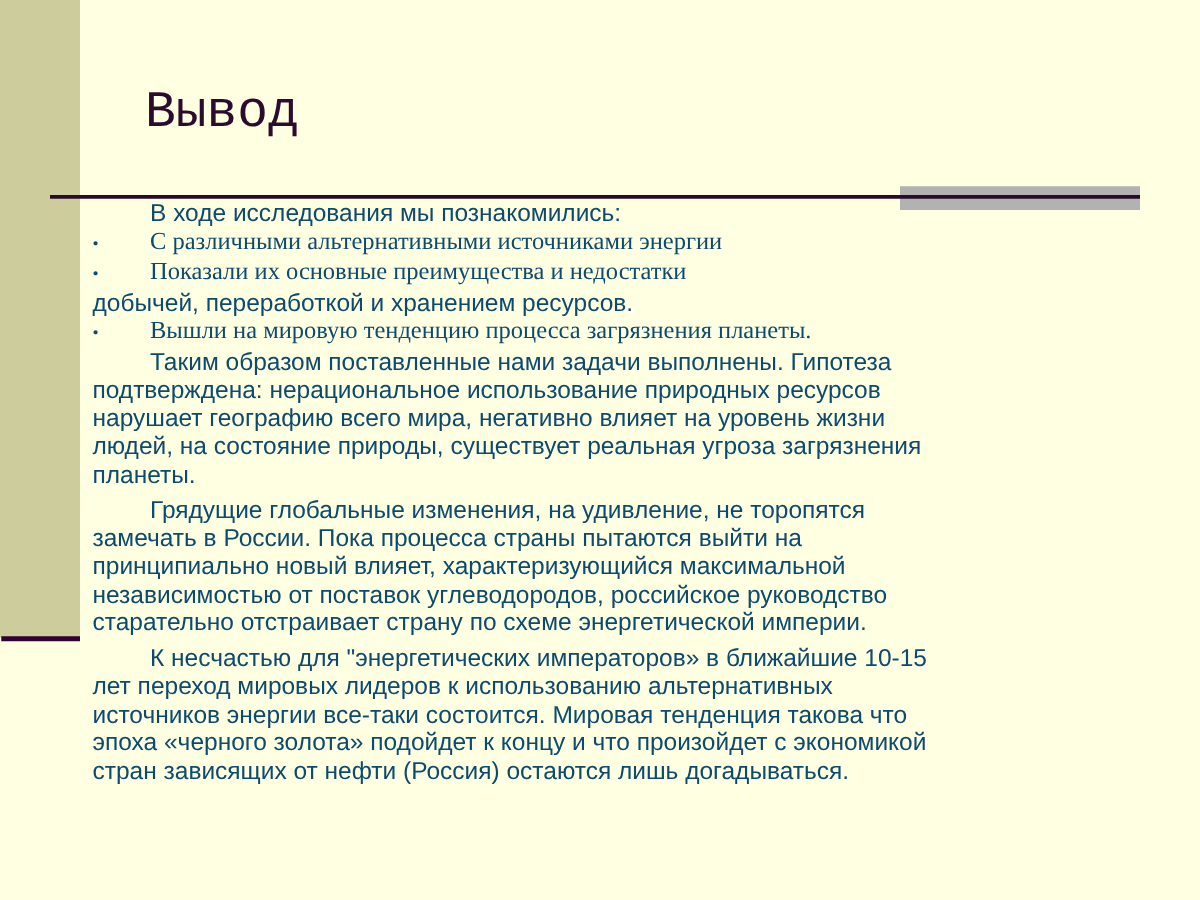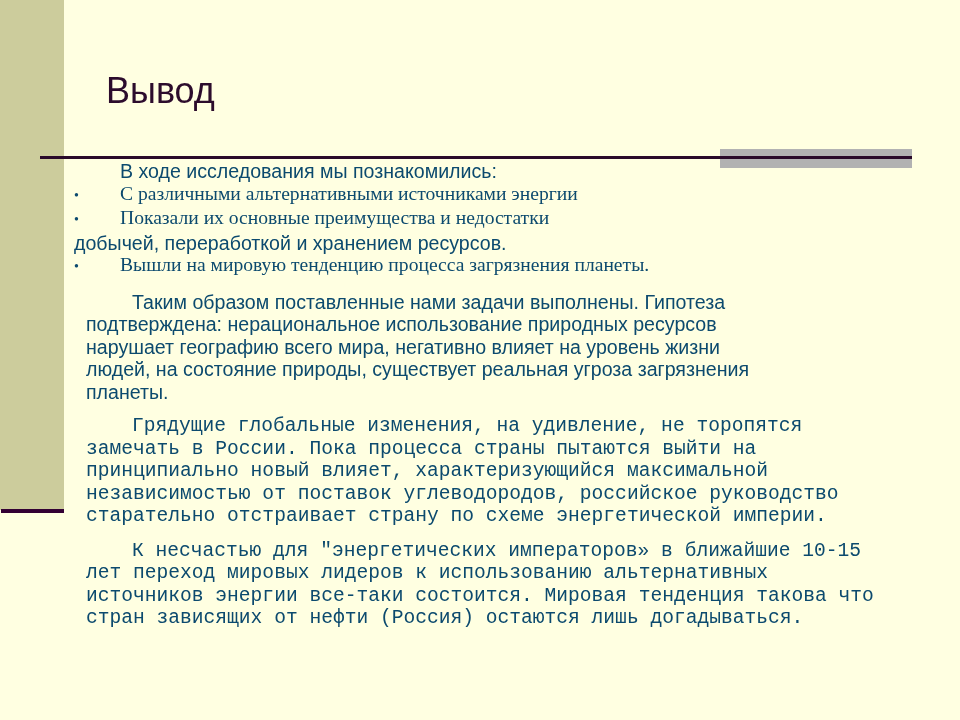--- a/index.html
+++ b/index.html
@@ -10,44 +10,44 @@
   }
   .sidebar {
     position: absolute; left: 0; top: 0; width: 64px; height: 510px;
     background: #cccc9c;
   }
   .sidebar-bar {
     position: absolute; left: 1px; top: 509px; width: 63px; height: 4px;
     background: #330033;
   }
   .title {
-    position: absolute; left: 106px; top: 66px;
-    font-family: Liberation Sans, sans-serif;
-    font-size: 36px; color: #2c0c2c; line-height: 50px;
+    position: absolute; left: 116px; top: 66px;
+    font-family: Liberation Mono, monospace;
+    font-size: 41px; color: #2c0c2c; line-height: 50px;
   }
   .gray-block {
     position: absolute; left: 720px; top: 149px; width: 192px; height: 19px;
     background: #b2b2b2;
   }
   .rule {
     position: absolute; left: 40px; top: 156px; width: 872px; height: 3px;
     background: #2a0a2a;
   }
   .body-text {
     position: absolute; left: 74px; top: 160px; width: 840px;
     font-size: 19.6px; line-height: 22.5px; color: #0c4a6e;
   }
   .line { white-space: nowrap; }
   .bullet-line { position: relative; white-space: nowrap; font-family: Liberation Serif, serif; }
   .bullet {
     display: inline-block; width: 46px; font-size: 14px;
   }
   .indent { display: inline-block; width: 46px; }
-  .para { margin: 12px; }
-  .para.gap { margin-top: 6px; font-family: Liberation Mono, monospace; }
+  .para { margin: 0; }
+  .para.gap { margin-top: 6px; }
 </style>
 </head>
 <body>
 
 <div class="sidebar"></div>
 <div class="sidebar-bar"></div>
 
 <div class="title">Вывод</div>
 
 <div class="gray-block"></div>
@@ -74,15 +74,16 @@
     <div class="line">замечать в России. Пока процесса страны пытаются выйти на</div>
     <div class="line">принципиально новый влияет, характеризующийся максимальной</div>
     <div class="line">независимостью от поставок углеводородов, российское руководство</div>
     <div class="line">старательно отстраивает страну по схеме энергетической империи.</div>
   </div>
 
   <div class="para gap">
     <div class="line"><span class="indent"></span><span>К несчастью для "энергетических императоров» в ближайшие 10-15</span></div>
     <div class="line">лет переход мировых лидеров к использованию альтернативных</div>
     <div class="line">источников энергии все-таки состоится. Мировая тенденция такова что</div>
+    <div class="line">эпоха «черного золота» подойдет к концу и что произойдет с экономикой</div>
     <div class="line">стран зависящих от нефти (Россия) остаются лишь догадываться.</div>
   </div>
 </div>
 
 </body></html>

